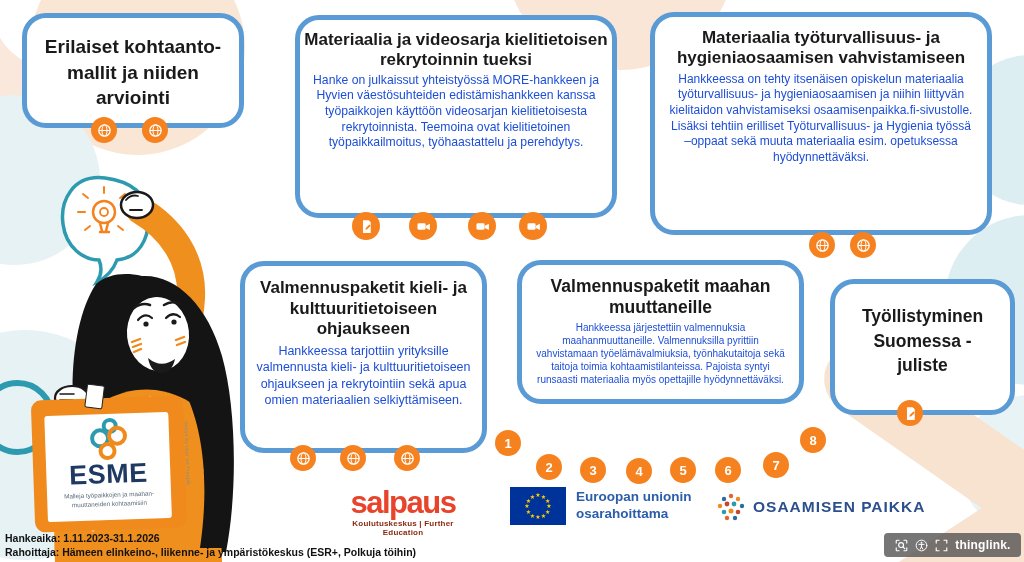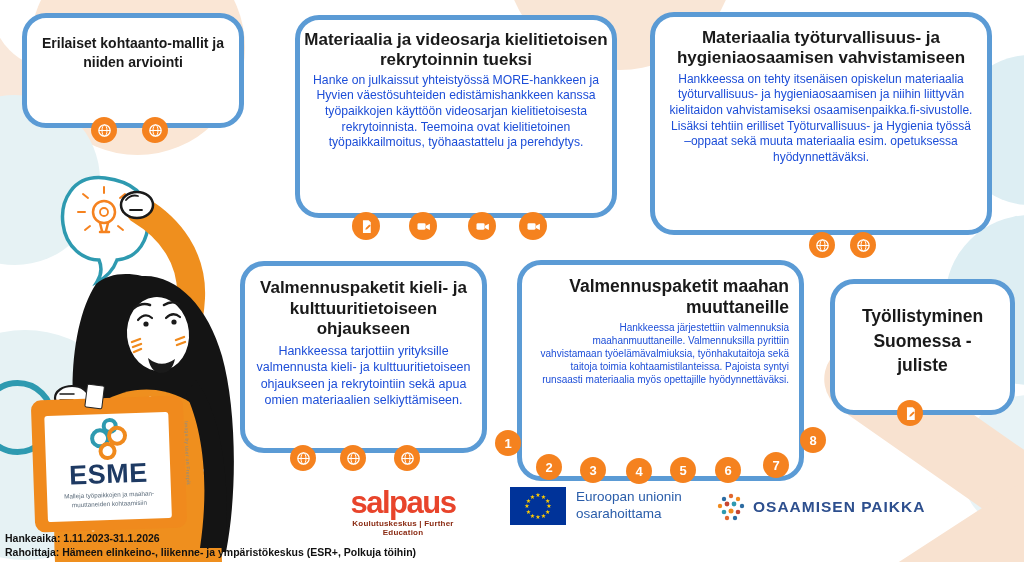--- a/index.html
+++ b/index.html
@@ -20,31 +20,31 @@
   .ribbon { position:absolute; background:#f8e2d0; border-radius:45px; z-index:0; }
   .ribbon-a { left:800px; top:420px; width:340px; height:72px; transform:rotate(35deg); }
   .ribbon-b { left:840px; top:500px; width:330px; height:72px; transform:rotate(-33deg); }
   .teal-ring { position:absolute; left:-20px; top:380px; width:75px; height:75px; border:6px solid #2e9ab0; border-radius:50%; z-index:1; background:transparent; }
 
   
   .bubble { position:absolute; background:#fff; border:5px solid #5b9bd5; border-radius:24px; z-index:2; text-align:center; color:#1a1a1a; }
   .bubble h2 { font-weight:700; color:#1a1a1a; }
   .bubble p { color:#1d4ed8; }
   #box-kohtaanto { left:22px; top:13px; width:222px; height:115px; padding:16px 14px; }
-  #box-kohtaanto h2 { font-size:14px; line-height:1.35; }
+  #box-kohtaanto h2 { font-size:19px; line-height:1.35; }
   #box-videosarja { left:295px; top:15px; width:322px; height:203px; padding:10px 2px; }
   #box-videosarja h2 { font-size:17px; line-height:1.2; margin-bottom:2px; }
   #box-videosarja p { font-size:12.2px; line-height:1.28; }
   #box-tyoturva { left:650px; top:12px; width:342px; height:223px; padding:11px 12px; }
   #box-tyoturva h2 { font-size:17px; line-height:1.2; margin-bottom:3px; }
   #box-tyoturva p { font-size:12px; line-height:1.3; }
   #box-ohjaus { left:240px; top:261px; width:247px; height:192px; padding:12px 10px; }
   #box-ohjaus h2 { font-size:17px; line-height:1.22; margin-bottom:3px; }
   #box-ohjaus p { font-size:12.5px; line-height:1.3; }
-  #box-maahan { left:517px; top:260px; width:287px; height:221px; padding:11px 10px;text-align:right; }
+  #box-maahan { left:517px; top:260px; width:287px; height:144px; padding:11px 10px; }
   #box-maahan h2 { font-size:17.5px; line-height:1.2; margin-bottom:3px; }
   #box-maahan p { font-size:10px; line-height:1.3; }
   #box-juliste { left:830px; top:279px; width:185px; height:136px; padding:20px 18px; }
   #box-juliste h2 { font-size:17.5px; line-height:1.4; }
 
   
   .hotspot { position:absolute; width:26px; height:26px; border-radius:50%; background:#f5821f; z-index:3;
              display:flex; align-items:center; justify-content:center; cursor:pointer; }
   .hotspot.lg { width:28px; height:28px; }
   .hotspot svg { width:17px; height:17px; display:block; }
@@ -62,21 +62,21 @@
   #esme-card .esme-word { font-size:27px; font-weight:800; color:#1e3a63; letter-spacing:.5px; line-height:1; margin-top:1px; }
   #esme-card .esme-tagline { font-size:6.3px; color:#5b6b7a; text-align:center; line-height:1.35; margin-top:3px; width:110px; }
   .vertical-credit { position:absolute; right:-6px; top:26px; font-size:5px; color:#8a8a8a;
                      writing-mode:vertical-rl; letter-spacing:.3px; }
 
   
   #salpaus { position:absolute; left:333px; top:488px; width:140px; z-index:2; text-align:center; }
   #salpaus .word { color:#e8442b; font-weight:800; font-size:31px; letter-spacing:-1.5px; line-height:.95; }
   #salpaus .sub { color:#8a2a12; font-size:8px; font-weight:600; margin-top:2px; letter-spacing:.2px; }
   #eu-logo { position:absolute; left:510px; top:487px; display:flex; align-items:center; gap:10px; z-index:2; }
-  #eu-text { color:#2a5daa; font-weight:400; font-size:13.5px; line-height:1.25; }
+  #eu-text { color:#2a5daa; font-weight:700; font-size:13.5px; line-height:1.25; }
   #op-logo { position:absolute; left:716px; top:492px; display:flex; align-items:center; gap:7px; z-index:2; }
   #op-text { color:#2d4f8e; font-weight:700; font-size:15.5px; letter-spacing:1px; }
 
   
   #footer { position:absolute; left:5px; top:532px; z-index:2; color:#111; }
   #footer div { font-size:10.5px; font-weight:700; line-height:1.3; }
 
   
   #viewer-bar { position:absolute; left:884px; top:533px; width:137px; height:24px; background:rgba(80,80,80,.78);
                 border-radius:4px; display:flex; align-items:center; justify-content:space-evenly; z-index:5; padding:0 4px; }
@@ -333,14 +333,36 @@
       </g>
     </svg>
     <div id="op-text">OSAAMISEN PAIKKA</div>
   </div>
 
   <div id="footer">
     <div>Hankeaika: 1.11.2023-31.1.2026</div>
     <div>Rahoittaja: Hämeen elinkeino-, liikenne- ja ympäristökeskus (ESR+, Polkuja töihin)</div>
   </div>
 
+  <div id="viewer-bar">
+    <div class="vicon">
+      <svg viewBox="0 0 16 16" fill="none" stroke="#fff" stroke-width="1.4" stroke-linecap="round">
+        <path d="M1.5 5 V2.5 Q1.5 1.5 2.5 1.5 H5 M11 1.5 h2.5 Q14.5 1.5 14.5 2.5 V5 M14.5 11 v2.5 Q14.5 14.5 13.5 14.5 H11 M5 14.5 H2.5 Q1.5 14.5 1.5 13.5 V11"></path>
+        <circle cx="7.5" cy="7.5" r="3"></circle>
+          <path d="M9.8 9.8 L12 12"></path>
+      </svg>
+    </div>
+    <div class="vicon">
+      <svg viewBox="0 0 16 16" fill="none" stroke="#fff" stroke-width="1.2" stroke-linecap="round">
+        <circle cx="8" cy="8" r="6.6"></circle>
+          <circle cx="8" cy="4.6" r="1.1" fill="#fff" stroke="none"></circle>
+        <path d="M4.8 6.6 h6.4 M8 6.6 v3 M8 9.6 l-1.8 3 M8 9.6 l1.8 3"></path>
+      </svg>
+    </div>
+    <div class="vicon">
+      <svg viewBox="0 0 16 16" fill="none" stroke="#fff" stroke-width="1.4" stroke-linecap="round">
+        <path d="M1.5 5 V1.5 H5 M11 1.5 H14.5 V5 M14.5 11 V14.5 H11 M5 14.5 H1.5 V11"></path>
+      </svg>
+    </div>
+    <div id="viewer-brand">thinglink.</div>
+  </div>
 
 </div>
 
 </body></html>

